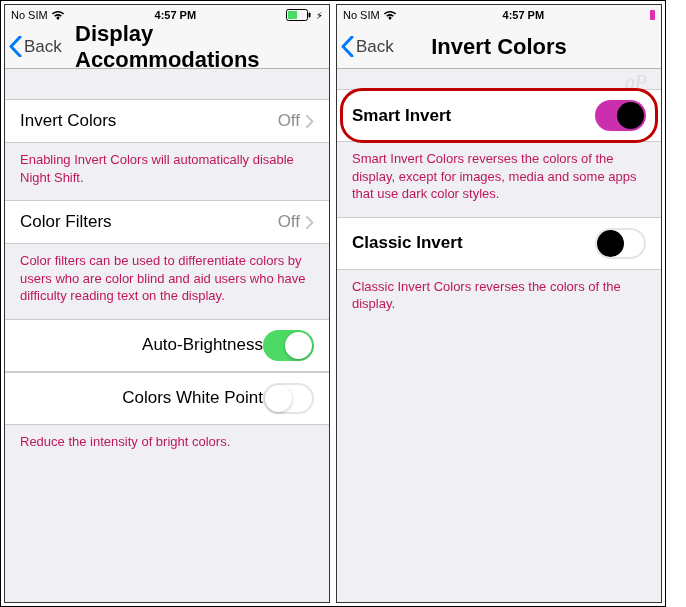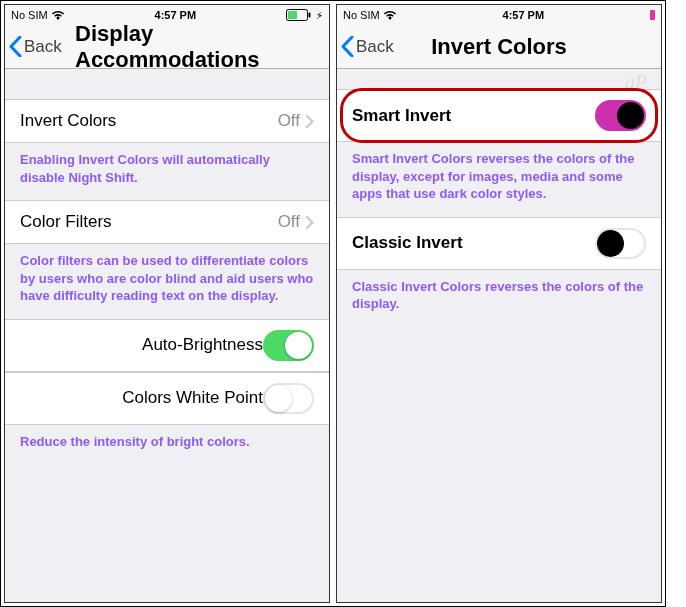--- a/index.html
+++ b/index.html
@@ -89,24 +89,23 @@
   .cell-label { flex: 1; font-weight: 500; }
   .auto .cell-label, .rwp .cell-label { font-weight: 400; text-align: right; }
   .cell-value {
     color: #8e8e93;
     font-size: 17px;
     margin-right: 6px;
   }
   .chevron svg { display: block; }
   .footer-text {
     font-size: 13px;
-    color: #8b5cf6;
+    color: #be185d;
     padding: 8px 15px 14px 15px;
     line-height: 1.35;
-    font-weight: bold;
   }
   
   .toggle {
     width: 51px; height: 31px;
     border-radius: 16px;
     position: relative;
   }
   .toggle .knob {
     position: absolute;
     width: 27px; height: 27px;

